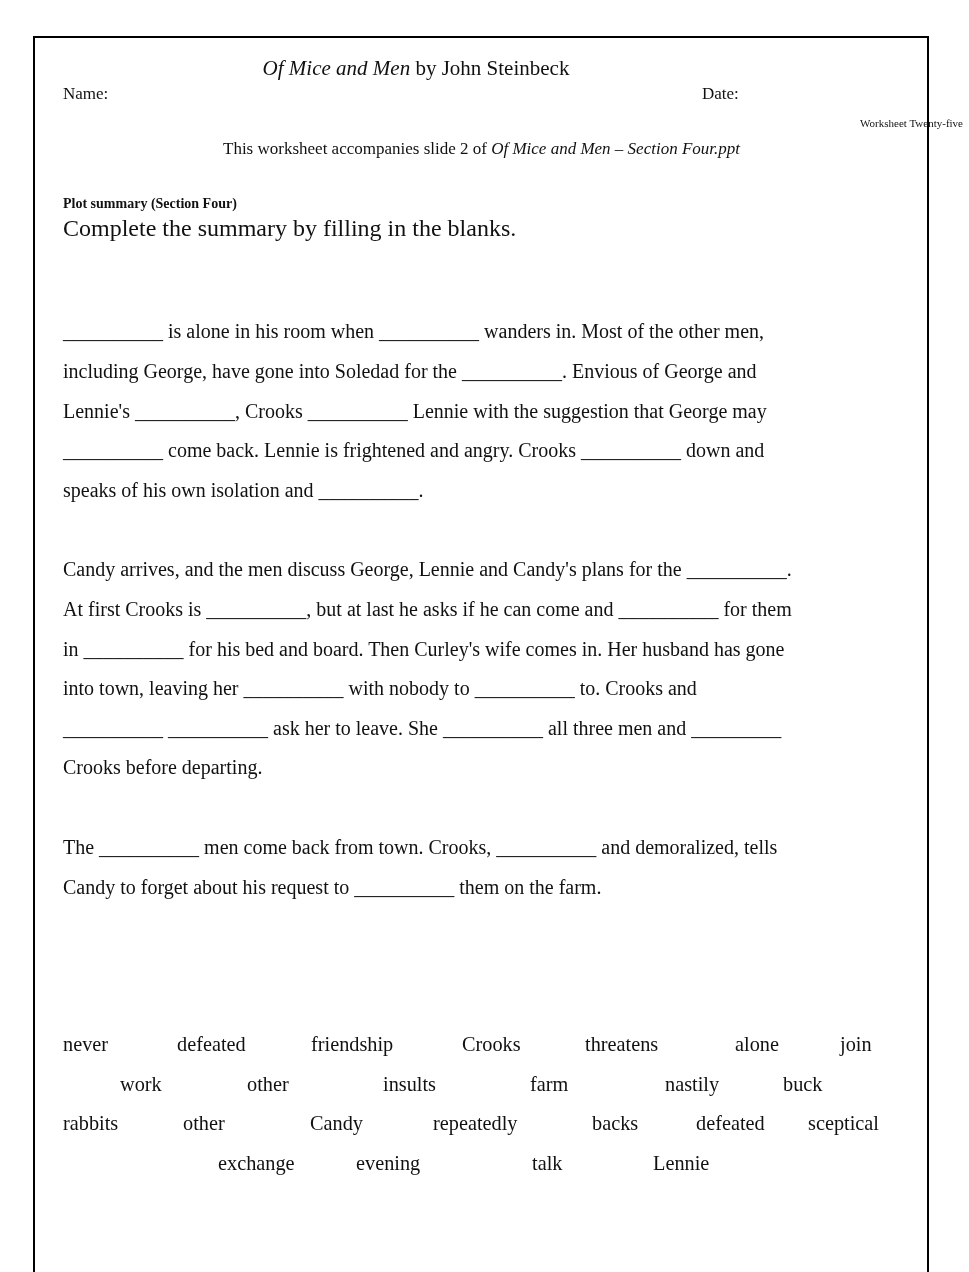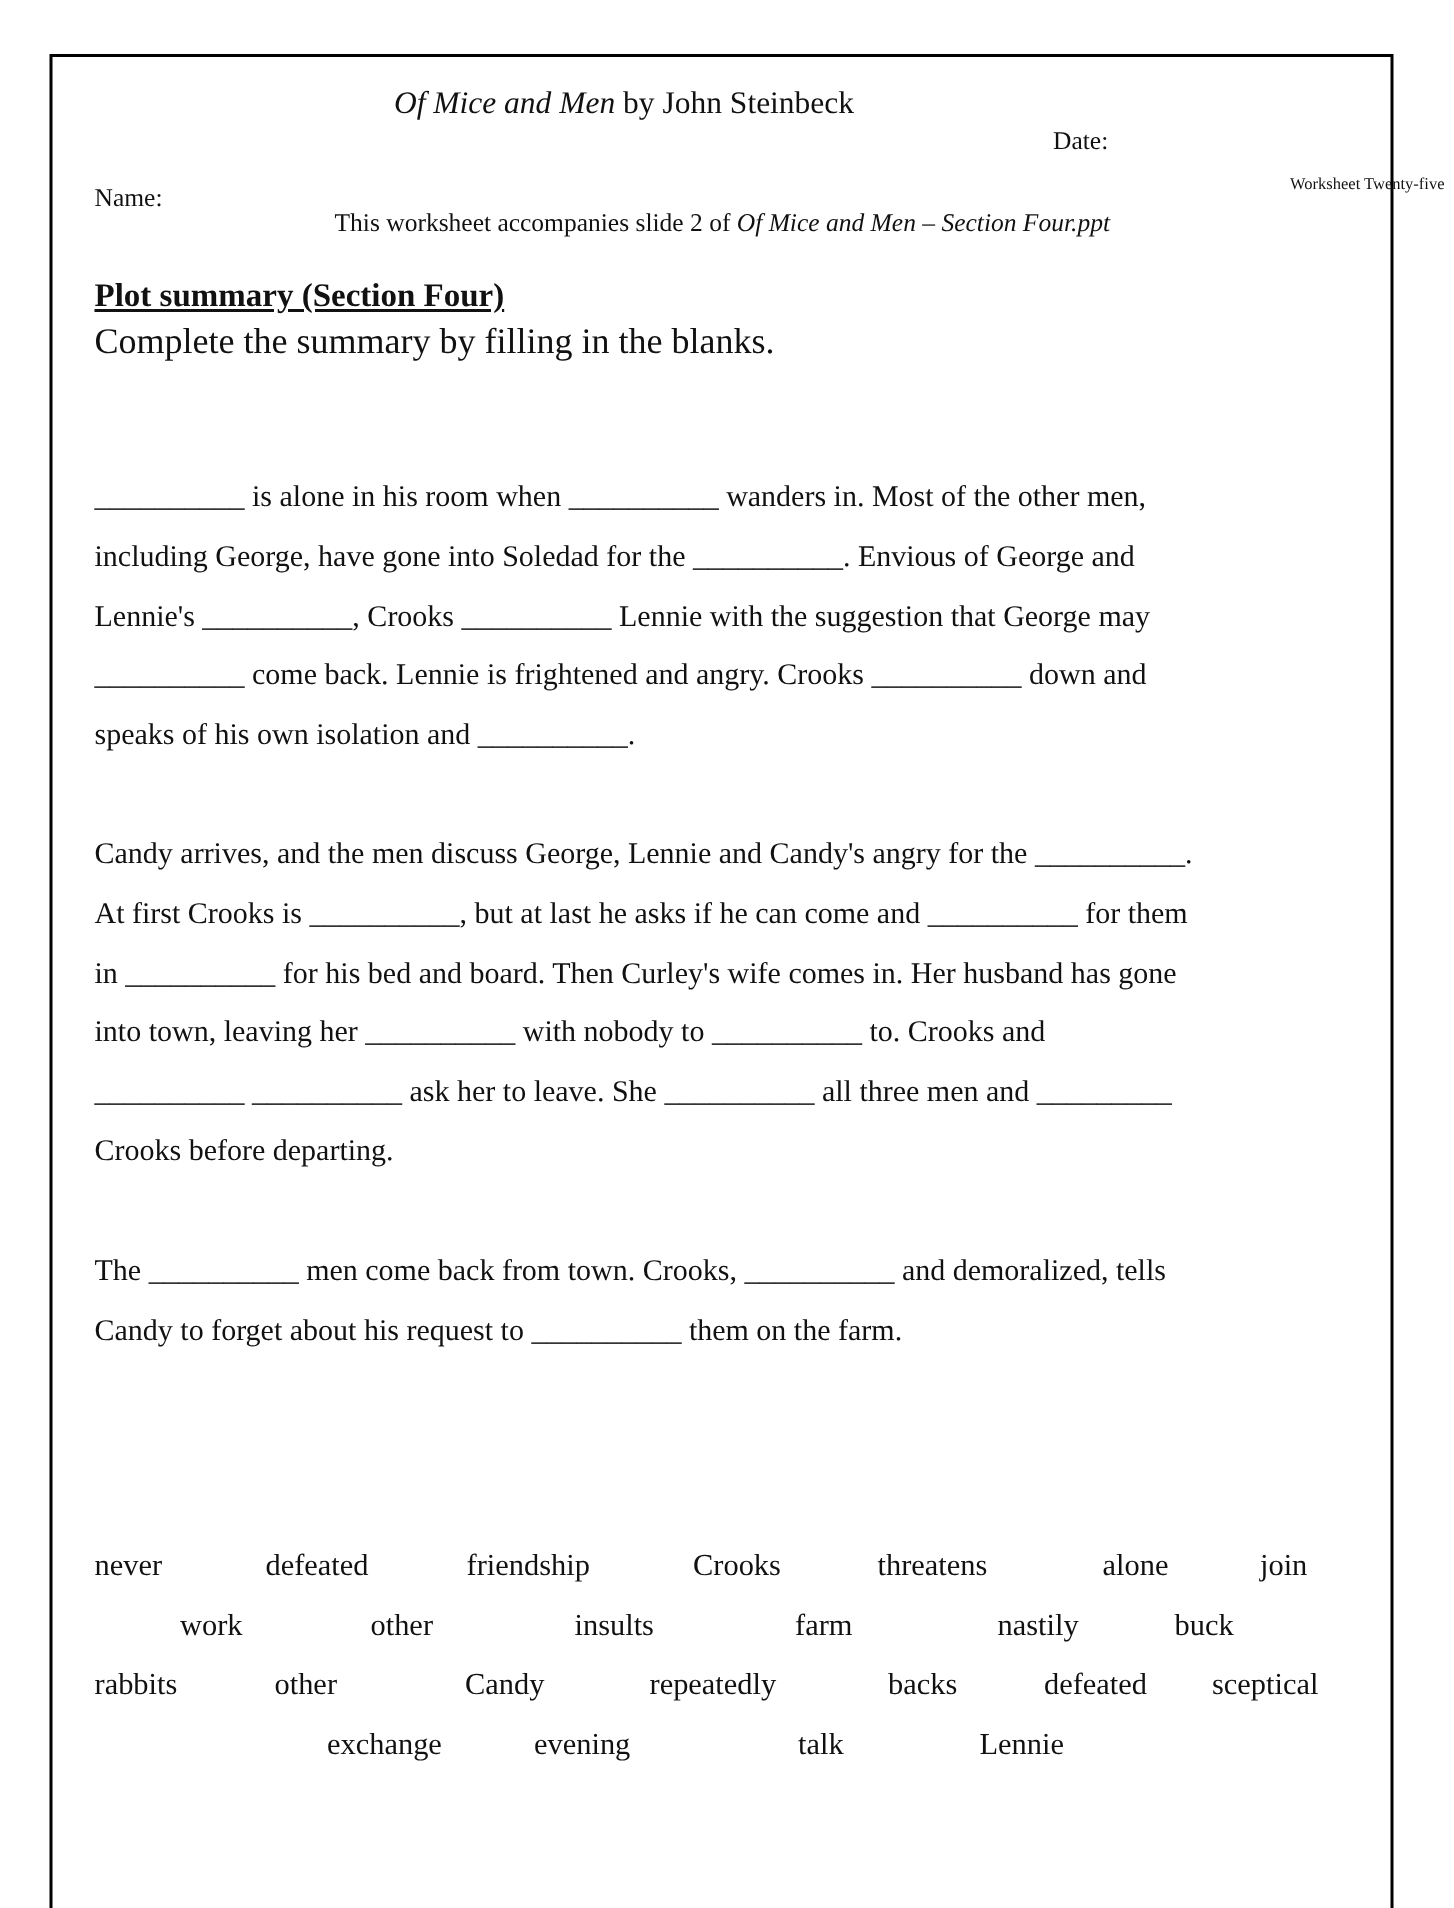--- a/index.html
+++ b/index.html
@@ -2,25 +2,25 @@
 <html><head>
 <meta charset="utf-8">
 <style>
   html, body { margin:0; padding:0; background:#ffffff; }
   body { width:969px; height:1272px; position:relative; overflow:hidden;
          font-family:"Liberation Serif", "DejaVu Serif", serif; color:#111; }
   .page-border { position:absolute; left:33px; top:36px; width:896px; height:1260px;
                  border:2px solid #000; box-sizing:border-box; }
   .abs { position:absolute; white-space:nowrap; }
   .title { top:56px; left:0; width:832px; text-align:center; font-size:21px; }
-  .name-label { top:84px; left:63px; font-size:17px;margin-top:38px; }
+  .name-label { top:84px; left:63px; font-size:17px; }
   .date-label { top:84px; left:702px; font-size:17px; }
   .ws-title { top:117px; left:0; width:963px; text-align:right; font-size:11px; font-weight:normal; }
   .ws-sub { top:139px; left:0; width:963px; text-align:center; font-size:17px; }
-  .sec-head { top:184px; left:63px; font-size:22px; font-weight:bold;text-decoration:underline; }
+  .sec-head { top:196px; left:63px; font-size:14px; font-weight:bold; }
   .instr { top:215px; left:63px; font-size:24px; }
   .para-line { position:absolute; left:63px; font-size:20px; white-space:nowrap; }
   .wb-word { position:absolute; font-size:20.3px; white-space:nowrap;margin-top:38px; }
   i { font-style:italic; }
 </style>
 </head>
 <body>
 
 <div class="page-border"></div>
 
@@ -37,21 +37,21 @@
 
 <div>
   <div class="para-line" style="top:320px">__________ is alone in his room when __________ wanders in. Most of the other men,</div>
   <div class="para-line" style="top:360px">including George, have gone into Soledad for the __________. Envious of George and</div>
   <div class="para-line" style="top:400px">Lennie's __________, Crooks __________ Lennie with the suggestion that George may</div>
   <div class="para-line" style="top:439px">__________ come back. Lennie is frightened and angry. Crooks __________ down and</div>
   <div class="para-line" style="top:479px">speaks of his own isolation and __________.</div>
 </div>
 
 <div>
-  <div class="para-line" style="top:558px">Candy arrives, and the men discuss George, Lennie and Candy's angry for the __________.</div>
+  <div class="para-line" style="top:558px">Candy arrives, and the men discuss George, Lennie and Candy's plans for the __________.</div>
   <div class="para-line" style="top:598px">At first Crooks is __________, but at last he asks if he can come and __________ for them</div>
   <div class="para-line" style="top:638px">in __________ for his bed and board. Then Curley's wife comes in. Her husband has gone</div>
   <div class="para-line" style="top:677px">into town, leaving her __________ with nobody to __________ to. Crooks and</div>
   <div class="para-line" style="top:717px">__________ __________ ask her to leave. She __________ all three men and _________</div>
   <div class="para-line" style="top:756px">Crooks before departing.</div>
 </div>
 
 <div>
   <div class="para-line" style="top:836px">The __________ men come back from town. Crooks, __________ and demoralized, tells</div>
   <div class="para-line" style="top:876px">Candy to forget about his request to __________ them on the farm.</div>

